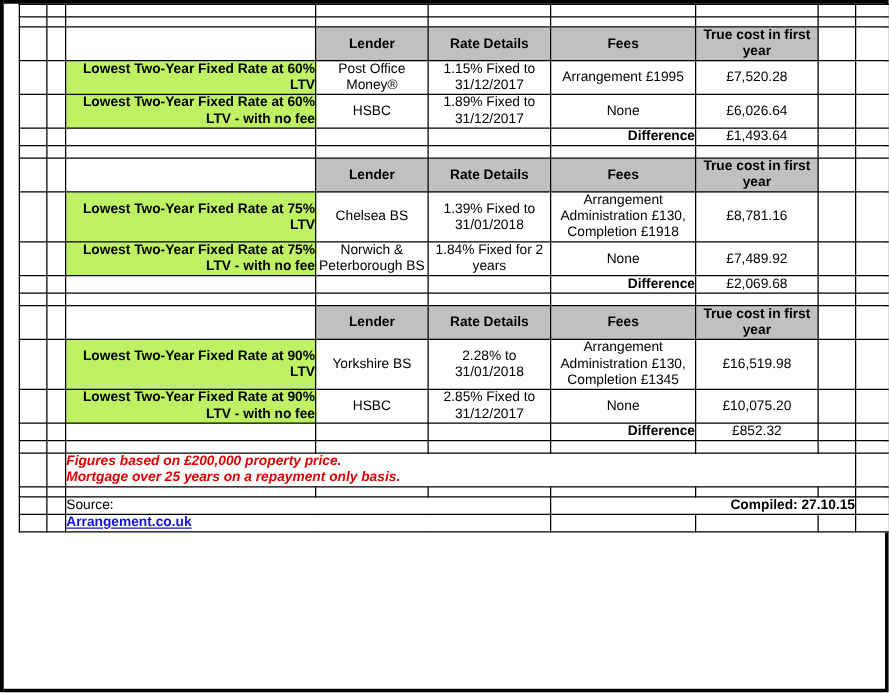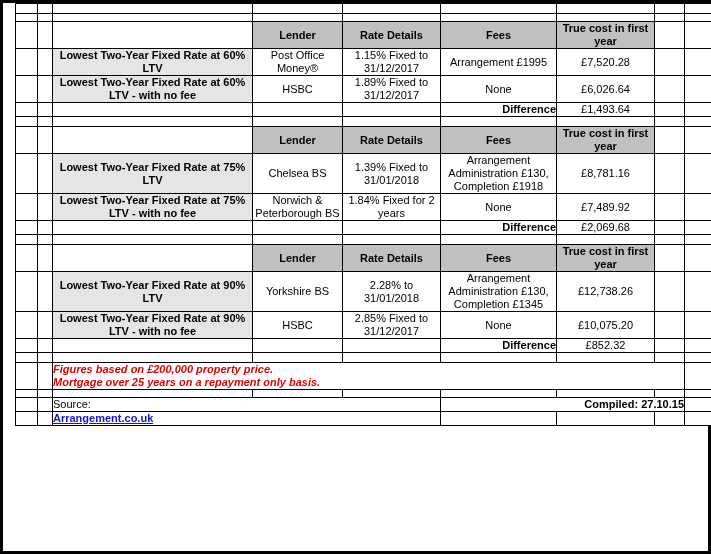--- a/index.html
+++ b/index.html
@@ -64,23 +64,23 @@
     background: #ffffff;
   }
   .hdr {
     background: #c0c0c0;
     font-weight: bold;
     text-align: center;
     padding: 5px 3px;
     font-size: 11.5px;
   }
   .rowlabel {
-    background: #e5e5e5;
-    font-weight: bold;
-    text-align: center;
+    background: #bef264;
+    font-weight: bold;
+    text-align: right;
     padding: 6px 5px;
     font-size: 11.5px;
     line-height: 14px;
   }
   .valcell {
     text-align: center;
     padding: 5px 4px;
     font-size: 11.5px;
     line-height: 14px;
   }
@@ -287,21 +287,21 @@
         <td class="blank"></td>
         <td class="nb"></td>
       </tr>
       <tr>
         <td class="nb"></td>
         <td class="blank"></td>
         <td class="rowlabel">Lowest Two-Year Fixed Rate at 90% LTV</td>
         <td class="valcell">Yorkshire BS</td>
         <td class="valcell">2.28% to 31/01/2018</td>
         <td class="valcell">Arrangement Administration £130, Completion £1345</td>
-        <td class="valcell">£12,738.26</td>
+        <td class="valcell">£16,519.98</td>
         <td class="blank"></td>
         <td class="nb"></td>
       </tr>
       <tr>
         <td class="nb"></td>
         <td class="blank"></td>
         <td class="rowlabel">Lowest Two-Year Fixed Rate at 90% LTV - with no fee</td>
         <td class="valcell">HSBC</td>
         <td class="valcell">2.85% Fixed to 31/12/2017</td>
         <td class="valcell">None</td>

